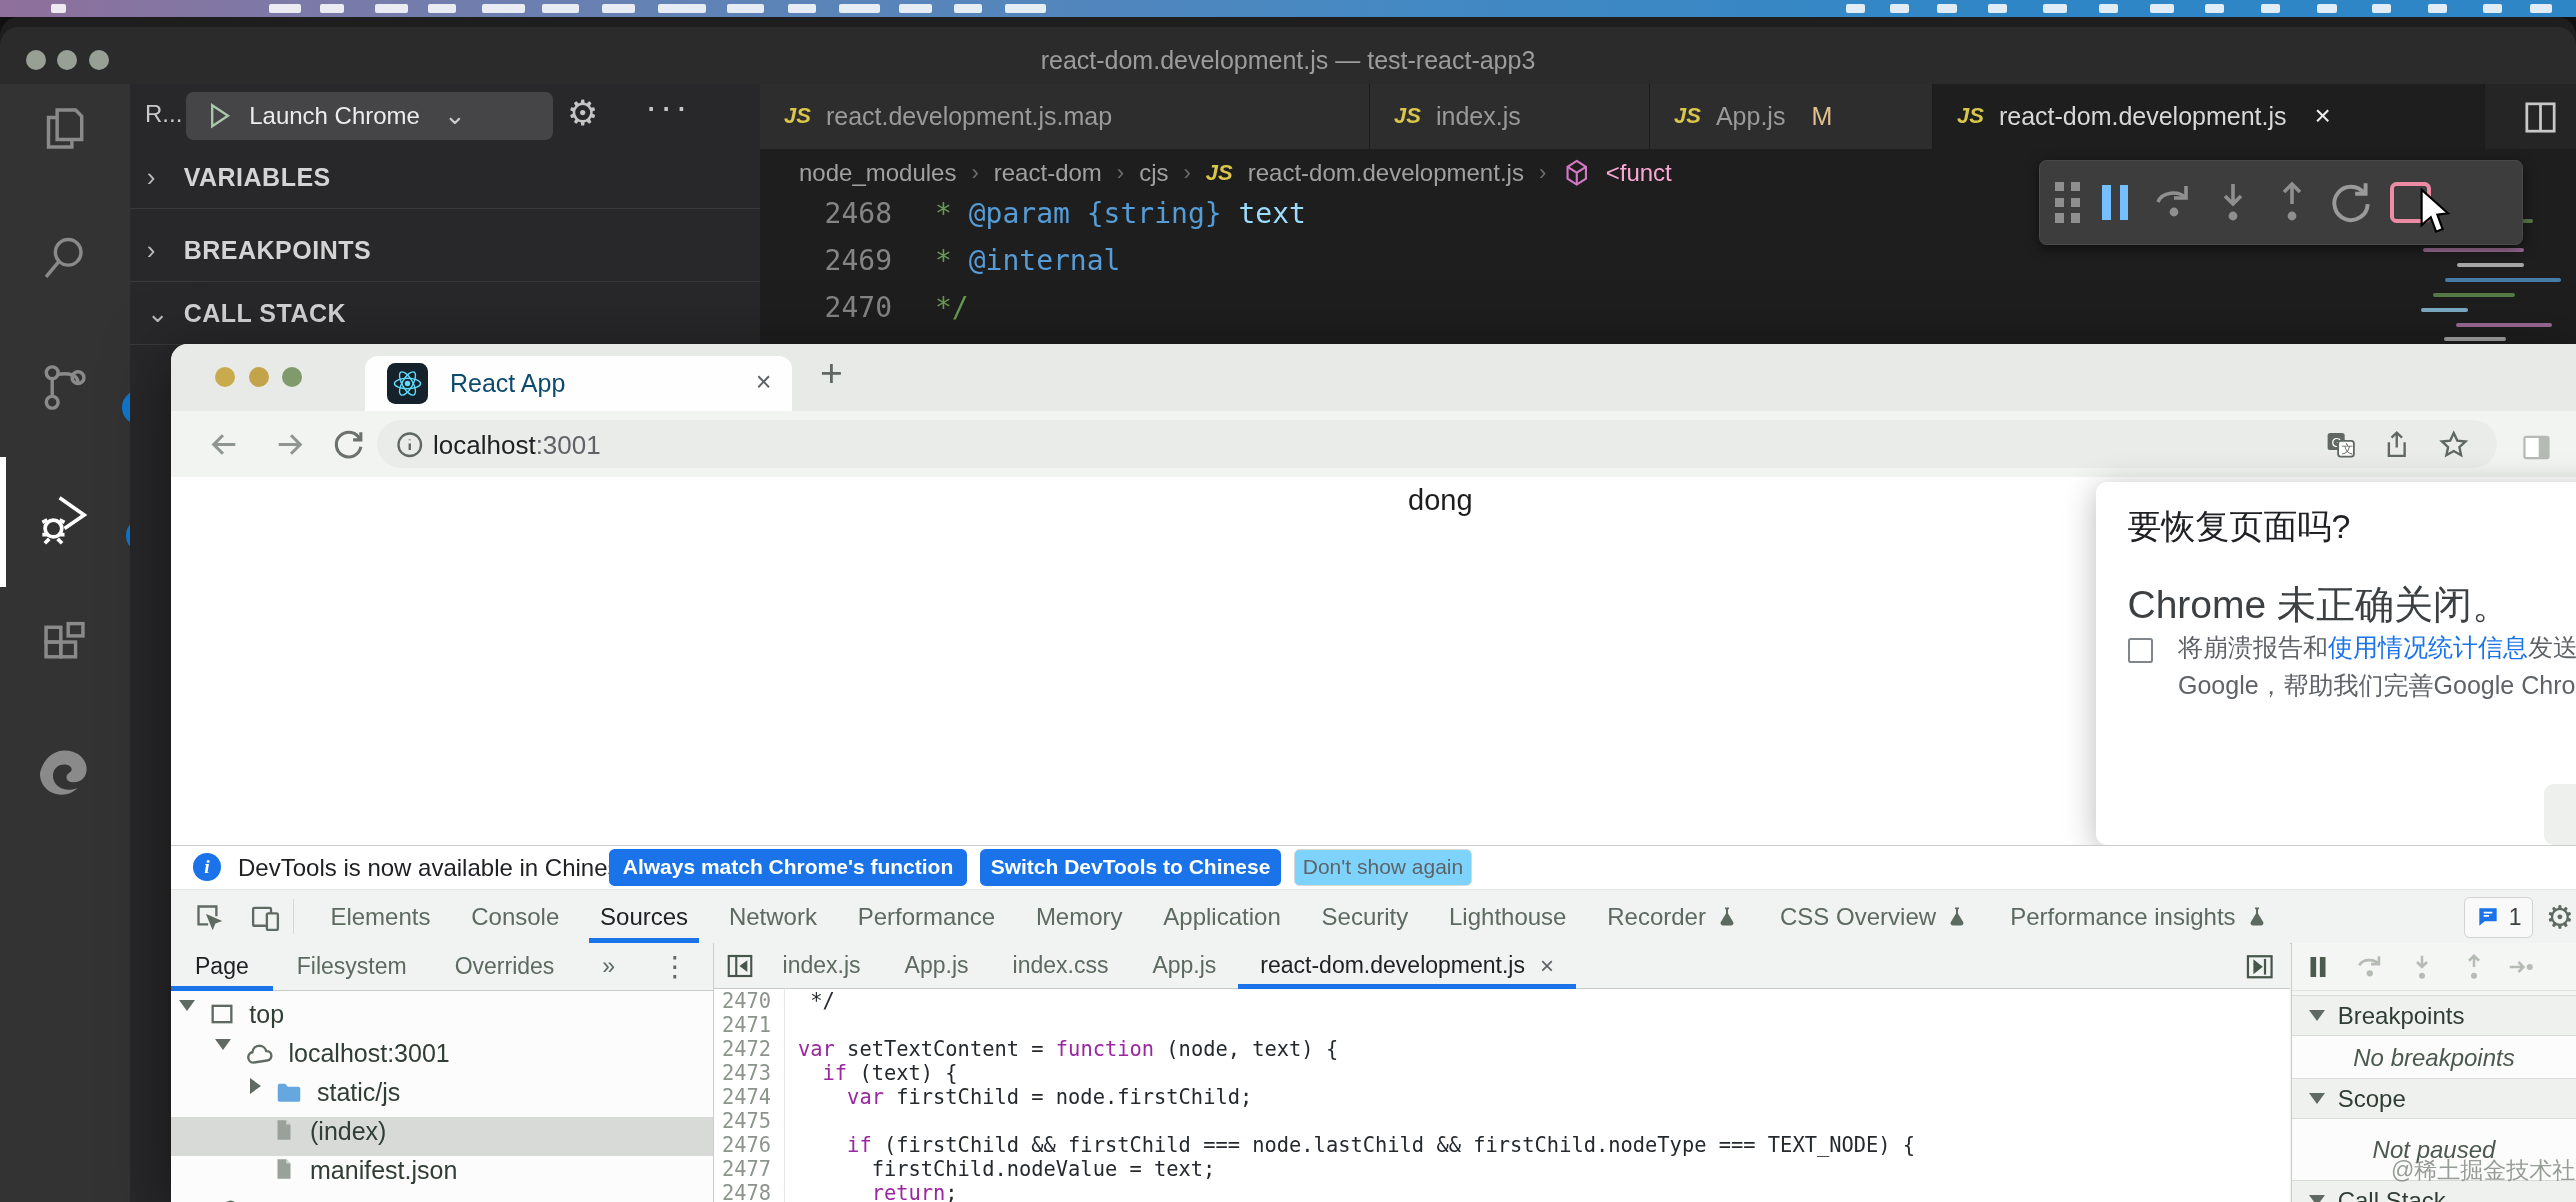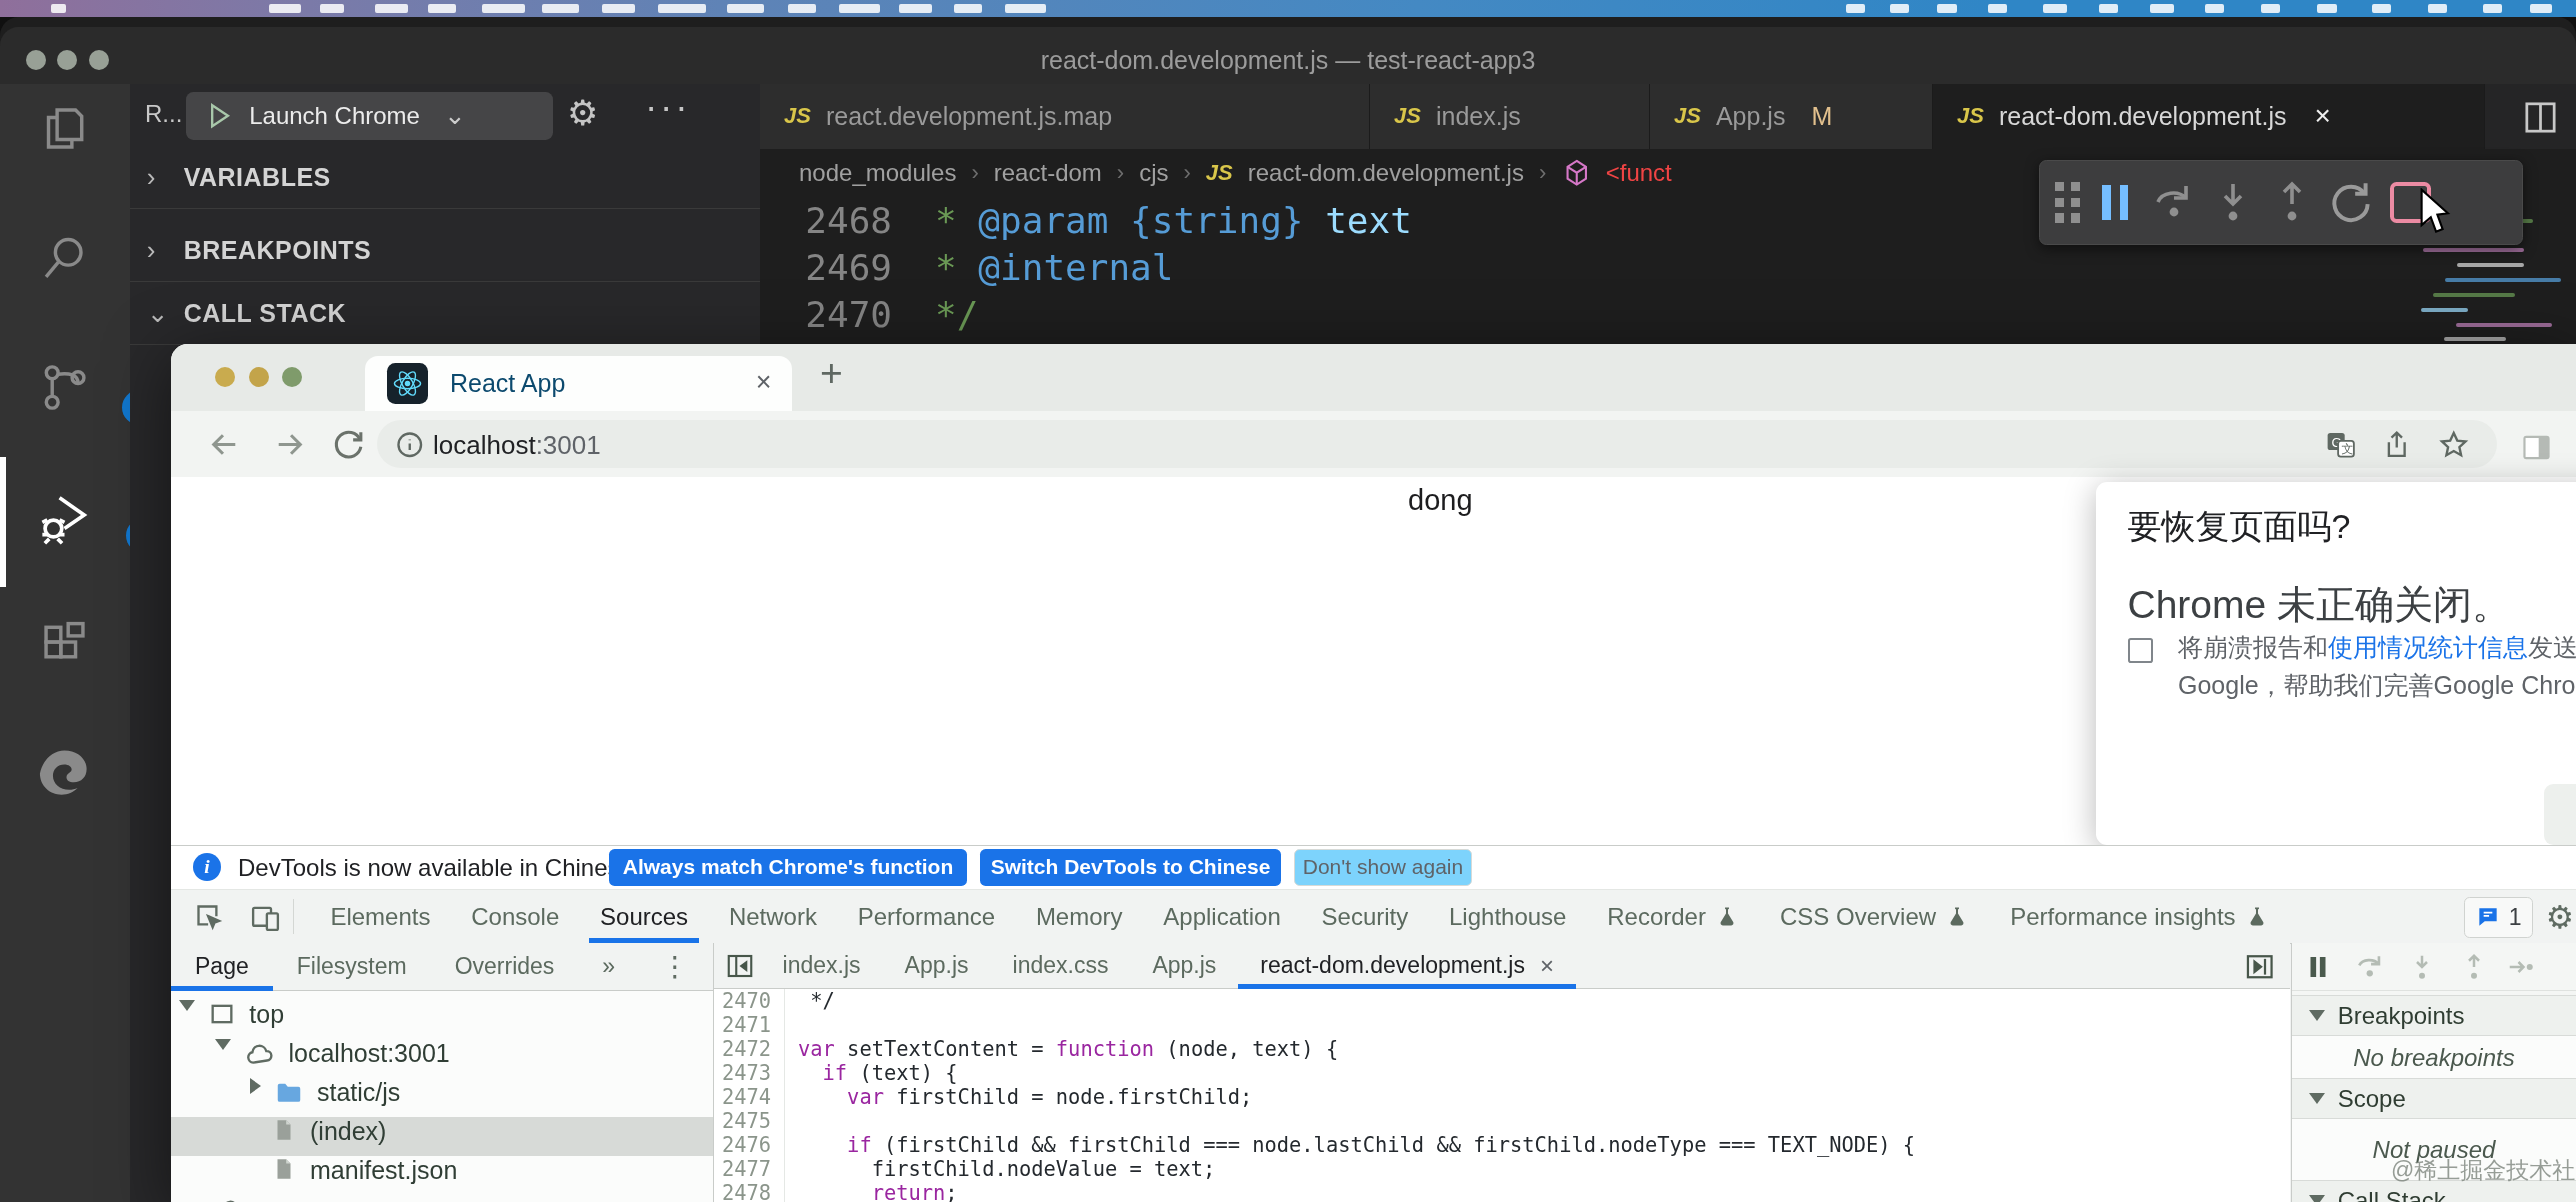--- a/index.html
+++ b/index.html
@@ -40,23 +40,23 @@
   .vsc-tab{height:65px;display:flex;align-items:center;background:#2d2d2d;border-right:0.9px solid #1b1b1b;
            color:#9a9a9a;font-size:25px;padding:0 0 0 24px;box-sizing:border-box;flex:none;}
   .vsc-tab.active{background:#1e1e1e;color:#d8d8d8;}
   .jsbadge{color:#d9c64a;font-weight:bold;font-style:italic;font-size:22px;margin-right:15px;}
   .tmod{color:#e2c08d;margin-left:26px;}
   .tclose{color:#eeeeee;margin-left:28px;font-size:28px;}
   .split-ic{right:15px;top:13px;color:#c8c8c8;}
   .vsc-crumbs{left:0;top:65px;width:100%;height:48px;background:#1e1e1e;display:flex;align-items:center;
               color:#a0a0a0;font-size:24px;padding-left:39px;box-sizing:border-box;white-space:nowrap;overflow:hidden;}
   .crumb-sep{color:#6e6e6e;margin:0 15px;font-size:22px;}
-  .crumb-tail{color:#ef4444;}
+  .crumb-tail{color:#f9a8d4;}
   .vsc-code{left:0;top:113px;width:100%;}
-  .vline{height:47px;display:flex;align-items:center;font-family:"DejaVu Sans Mono","Liberation Mono",monospace;font-size:36px;}
+  .vline{height:47px;display:flex;font-family:"DejaVu Sans Mono","Liberation Mono",monospace;font-size:28px;}
   .vline .lnum{width:132px;text-align:right;padding-right:43px;color:#858585;flex:none;}
   .cg{color:#6a9955;} .cb{color:#569cd6;} .cl{color:#9cdcfe;}
   .minimap{right:7.4px;top:120px;width:156px;height:213px;}
   .mm-dash{position:absolute;height:4.6px;border-radius:1.9px;opacity:.75;}
 
   .dbg-toolbar{left:1279px;top:76px;width:482px;height:83px;background:#3d3d3e;border:0.9px solid #4a4a4a;
                border-radius:7.4px;box-shadow:0 3.7px 13px rgba(0,0,0,.5);display:flex;align-items:center;}
   .dbg-ic{width:59px;height:59px;display:flex;align-items:center;justify-content:center;flex:none;}
   .grip{display:grid;grid-template-columns:9.3px 9.3px;grid-gap:6.5px;margin:0 5.6px 0 15px;}
   .grip i{width:9.3px;height:9.3px;background:#8f8f8f;}

